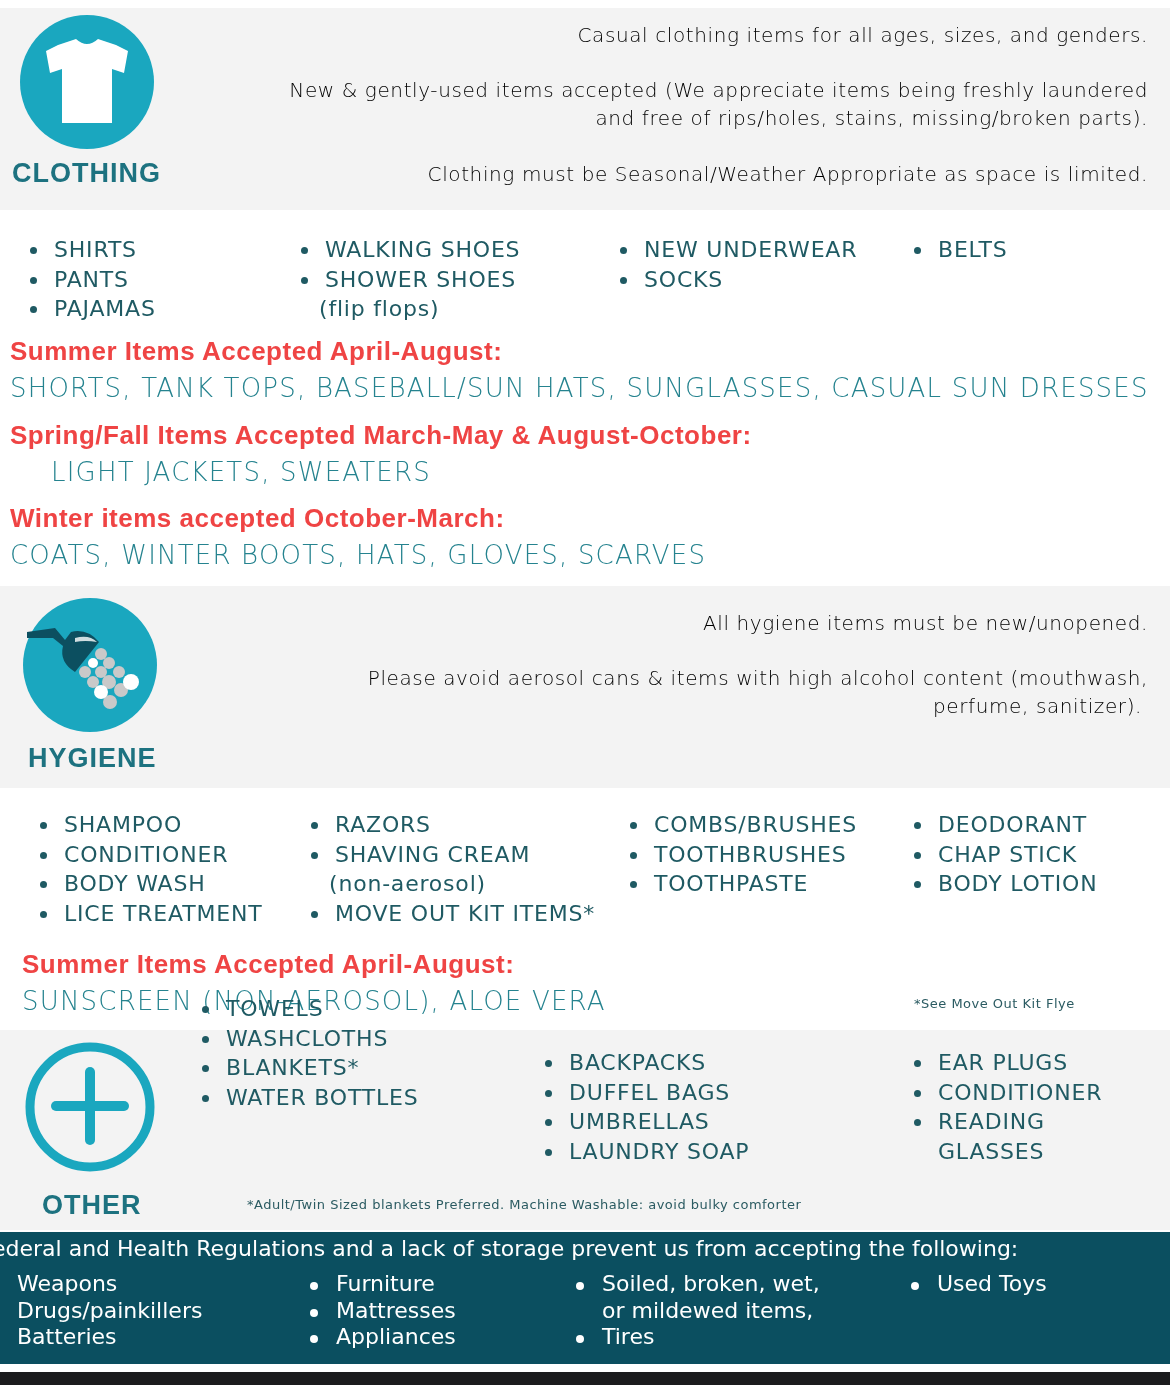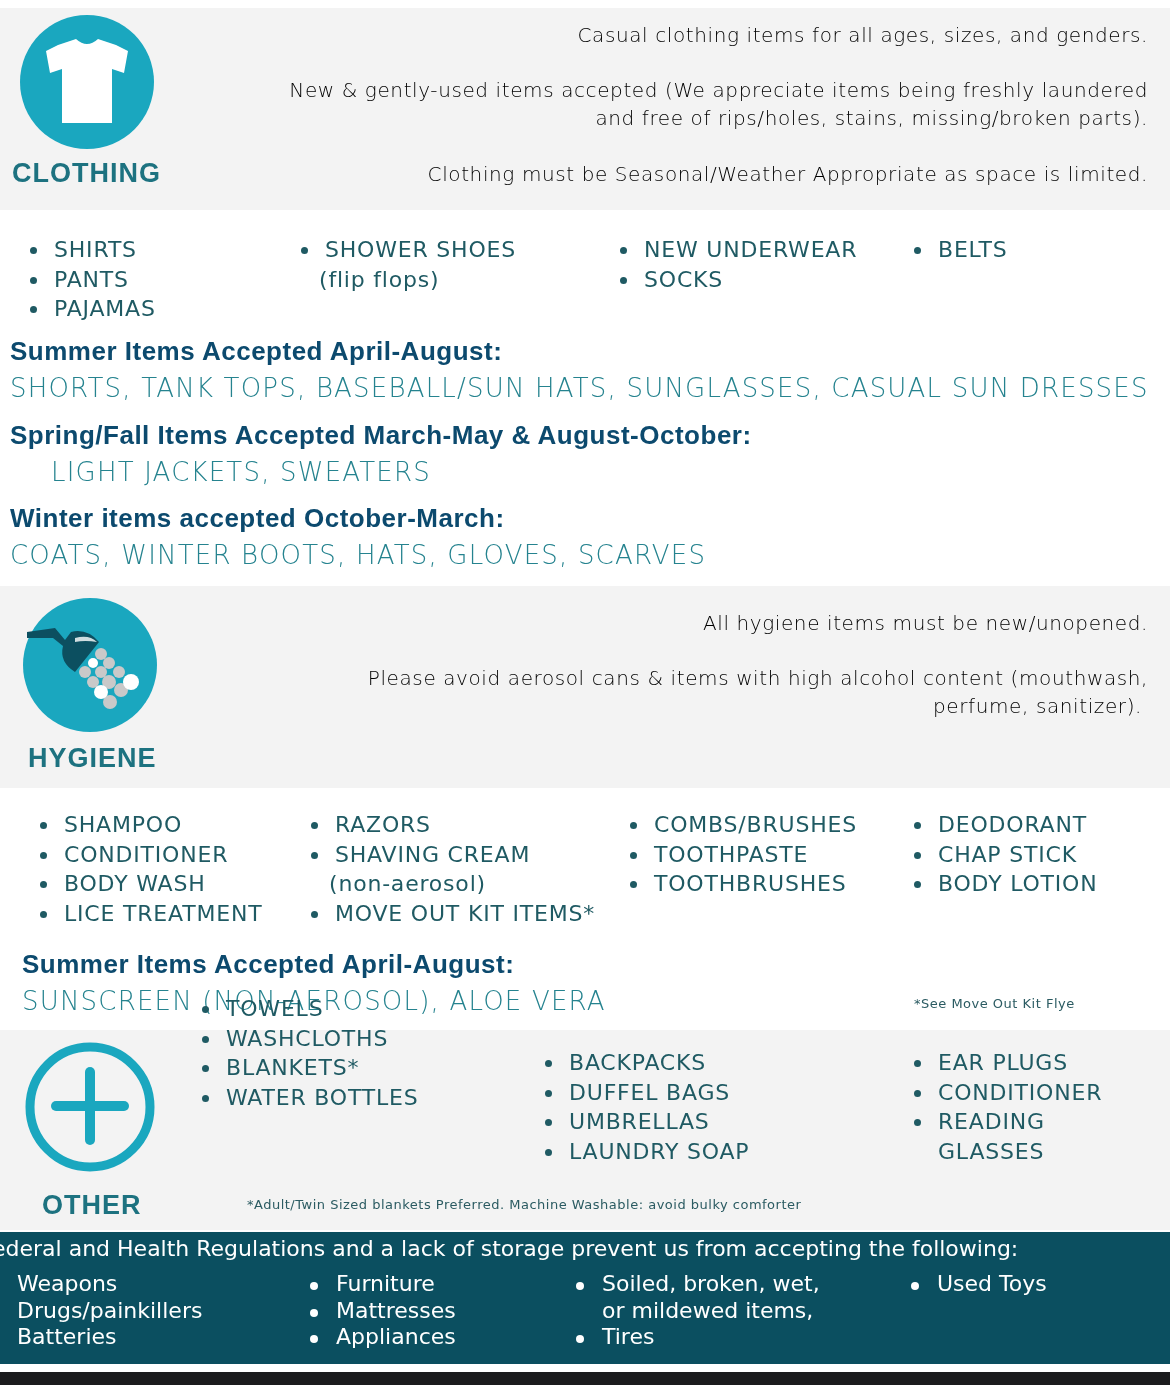--- a/index.html
+++ b/index.html
@@ -13,21 +13,21 @@
   .cat-title { position: absolute; font-family: "Liberation Sans", sans-serif; font-weight: bold; color: #1d7280; font-size: 27px; letter-spacing: 1px; }
 
   .note { position: absolute; right: 22px; text-align: right; font-family: "DejaVu Sans", sans-serif; font-size: 20px; color: #000000; letter-spacing: 0.6px; font-weight: 300; line-height: 28px; }
 
   ul.blist { list-style: none; position: absolute; font-family: "DejaVu Sans", sans-serif; font-size: 22px; color: #1f5a63; letter-spacing: 0.8px; line-height: 29.5px; }
   ul.blist li { position: relative; padding-left: 28px; white-space: nowrap; }
   ul.blist li::before { content: ""; position: absolute; left: 4px; top: 12px; width: 7px; height: 7px; border-radius: 50%; background: #1f5a63; }
   ul.blist li.cont::before { display: none; }
   ul.blist li.cont { padding-left: 22px; }
 
-  .season-head { position: absolute; left: 10px; font-family: "Liberation Sans", sans-serif; font-weight: bold; font-size: 26px; color: #0c4a6e; letter-spacing: 0.5px; text-align: right; }
+  .season-head { position: absolute; left: 10px; font-family: "Liberation Sans", sans-serif; font-weight: bold; font-size: 26px; color: #ef4444; letter-spacing: 0.5px; text-align: right; }
   .season-items { position: absolute; left: 10px; font-family: "DejaVu Sans", sans-serif; font-size: 26px; color: #25838f; letter-spacing: 1.2px; font-weight: 300; white-space: nowrap; }
 
   .footnote { position: absolute; font-family: "DejaVu Sans", sans-serif; font-size: 13px; color: #2b5b62; letter-spacing: 0.5px; white-space: nowrap; }
 
   .banned { position: absolute; left: 0; top: 1232px; width: 1170px; height: 132px; background: #0b4f60; color: #ffffff; }
   .banned-head { position: absolute; left: -8px; top: 4px; font-family: "DejaVu Sans", sans-serif; font-size: 22px; white-space: nowrap; color: #fff; }
   ul.wlist { list-style: none; position: absolute; font-family: "DejaVu Sans", sans-serif; font-size: 22px; line-height: 26.5px; color: #fff; }
   ul.wlist li { position: relative; padding-left: 30px; white-space: nowrap; }
   ul.wlist li::before { content: ""; position: absolute; left: 4px; top: 11px; width: 8px; height: 8px; border-radius: 50%; background: #fff; }
   ul.wlist.nobullet li { padding-left: 0; }
@@ -52,20 +52,21 @@
 <div class="note" style="top:76px;">New &amp; gently-used items accepted (We appreciate items being freshly laundered</div>
 <div class="note" style="top:104px;">and free of rips/holes, stains, missing/broken parts).</div>
 <div class="note" style="top:160px;">Clothing must be Seasonal/Weather Appropriate as space is limited.</div>
 
 <ul class="blist" style="left:26px; top:235px;">
   <li>SHIRTS</li>
   <li>PANTS</li>
   <li>PAJAMAS</li>
 </ul>
 <ul class="blist" style="left:297px; top:235px;">
+  <li>WALKING SHOES</li>
   <li>SHOWER SHOES</li>
   <li class="cont">(flip flops)</li>
 </ul>
 <ul class="blist" style="left:616px; top:235px;">
   <li>NEW UNDERWEAR</li>
   <li>SOCKS</li>
 </ul>
 <ul class="blist" style="left:910px; top:235px;">
   <li>BELTS</li>
 </ul>
@@ -114,22 +115,22 @@
   <li>LICE TREATMENT</li>
 </ul>
 <ul class="blist" style="left:307px; top:810px;">
   <li>RAZORS</li>
   <li>SHAVING CREAM</li>
   <li class="cont">(non-aerosol)</li>
   <li>MOVE OUT KIT ITEMS*</li>
 </ul>
 <ul class="blist" style="left:626px; top:810px;">
   <li>COMBS/BRUSHES</li>
+  <li>TOOTHBRUSHES</li>
   <li>TOOTHPASTE</li>
-  <li>TOOTHBRUSHES</li>
 </ul>
 <ul class="blist" style="left:910px; top:810px;">
   <li>DEODORANT</li>
   <li>CHAP STICK</li>
   <li>BODY LOTION</li>
 </ul>
 
 <div class="season-head" style="left:22px; top:949px;">Summer Items Accepted April-August:</div>
 <div class="season-items" style="left:22px; top:986px;">SUNSCREEN (NON-AEROSOL), ALOE VERA</div>
 <div class="footnote" style="left:914px; top:996px;">*See Move Out Kit Flye</div>

